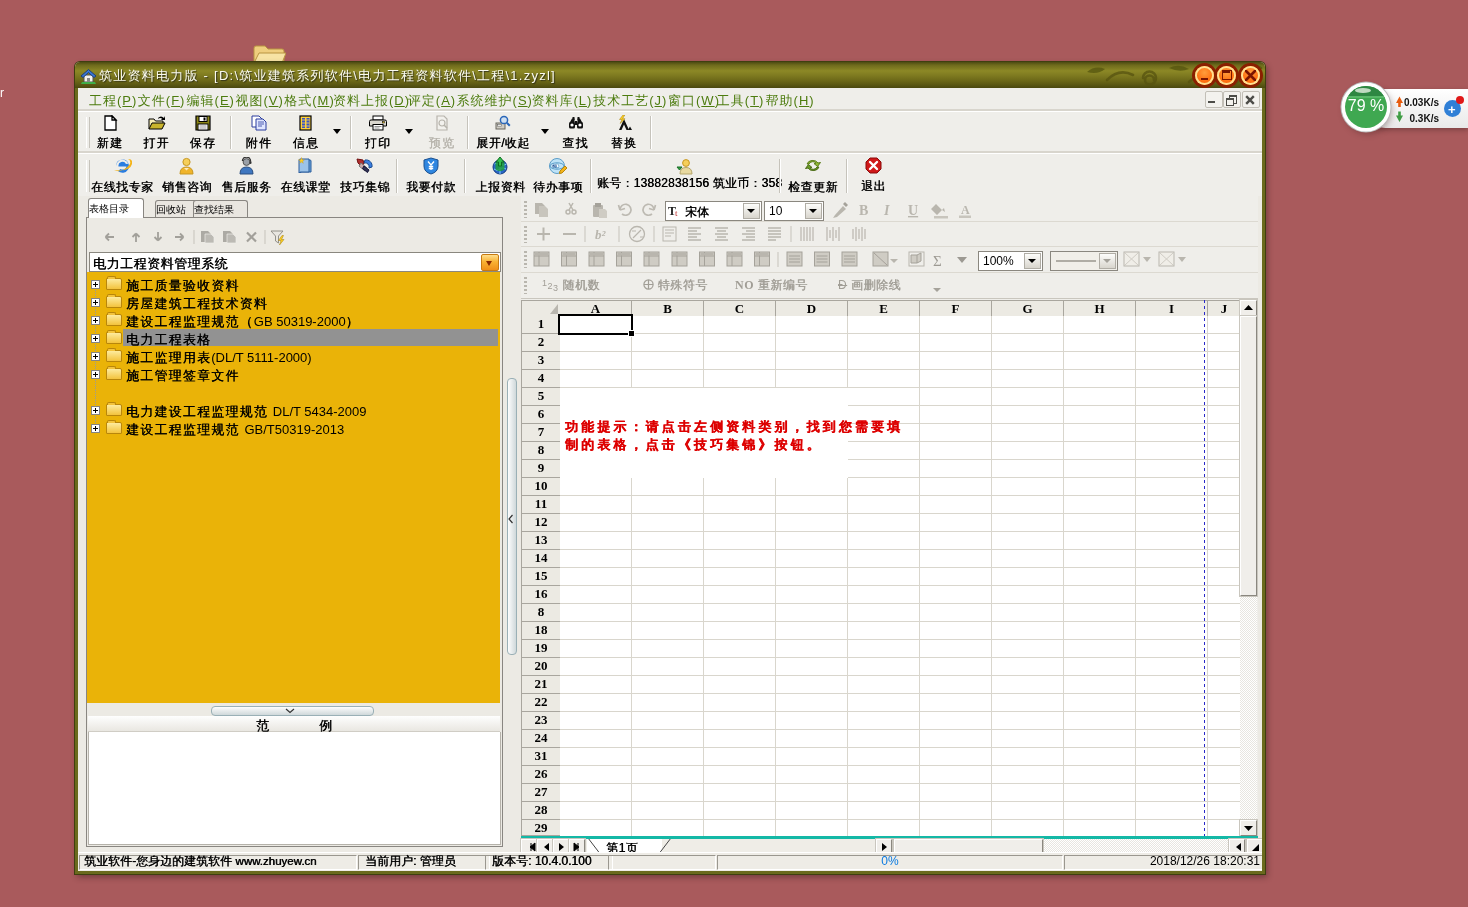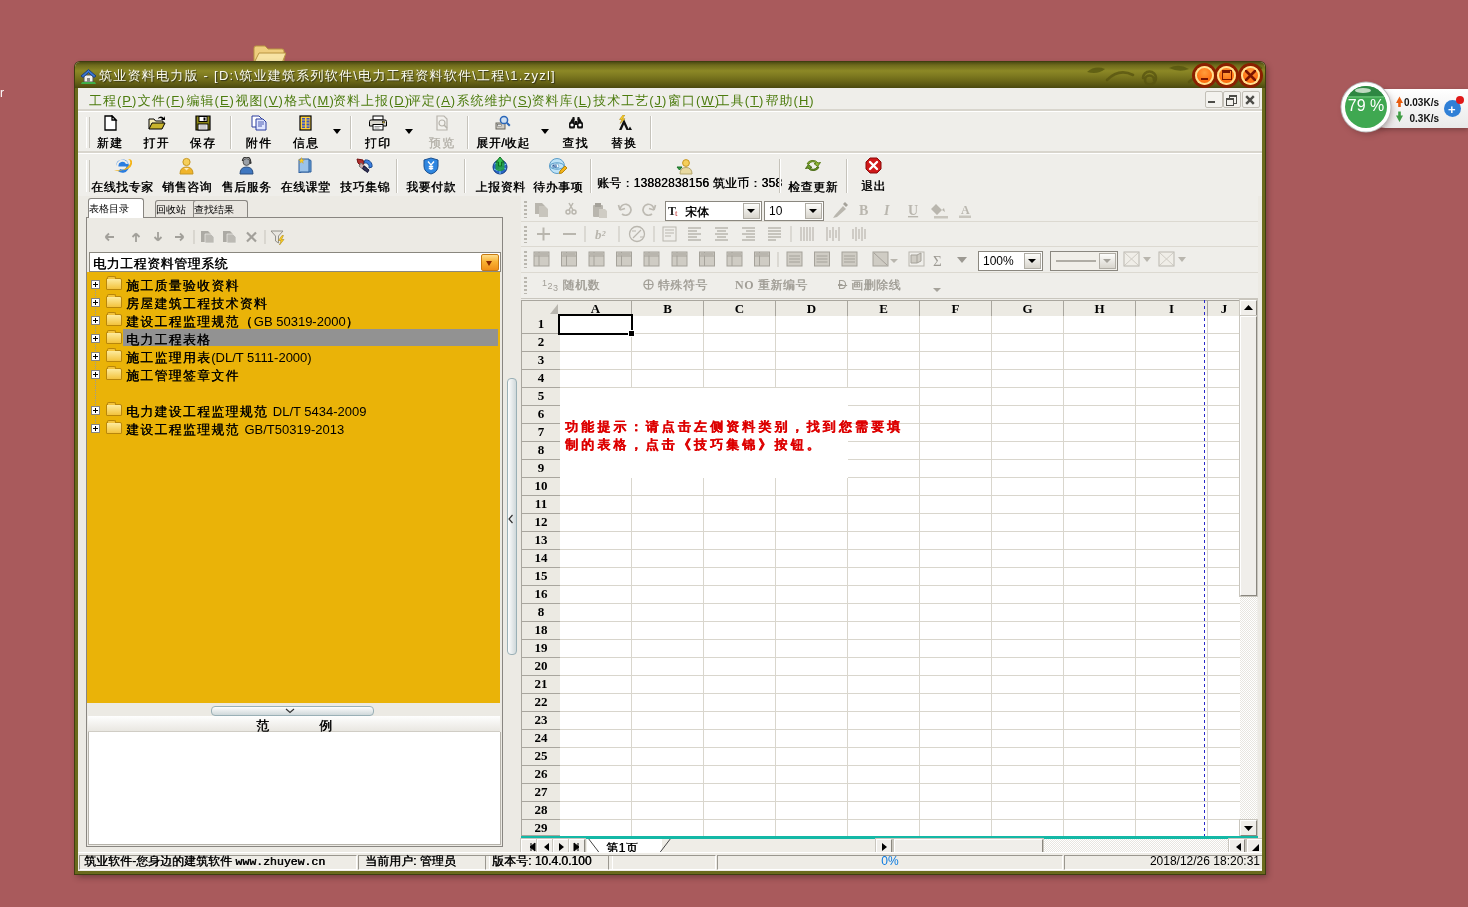--- a/index.html
+++ b/index.html
@@ -634,21 +634,21 @@
 <div class="grid-hdr a" style="left:0;top:372px;width:38px;height:17px;border-left:1px solid #a9a69e">15</div>
 <div class="grid-hdr a" style="left:0;top:390px;width:38px;height:17px;border-left:1px solid #a9a69e">16</div>
 <div class="grid-hdr a" style="left:0;top:408px;width:38px;height:17px;border-left:1px solid #a9a69e">8</div>
 <div class="grid-hdr a" style="left:0;top:426px;width:38px;height:17px;border-left:1px solid #a9a69e">18</div>
 <div class="grid-hdr a" style="left:0;top:444px;width:38px;height:17px;border-left:1px solid #a9a69e">19</div>
 <div class="grid-hdr a" style="left:0;top:462px;width:38px;height:17px;border-left:1px solid #a9a69e">20</div>
 <div class="grid-hdr a" style="left:0;top:480px;width:38px;height:17px;border-left:1px solid #a9a69e">21</div>
 <div class="grid-hdr a" style="left:0;top:498px;width:38px;height:17px;border-left:1px solid #a9a69e">22</div>
 <div class="grid-hdr a" style="left:0;top:516px;width:38px;height:17px;border-left:1px solid #a9a69e">23</div>
 <div class="grid-hdr a" style="left:0;top:534px;width:38px;height:17px;border-left:1px solid #a9a69e">24</div>
-<div class="grid-hdr a" style="left:0;top:552px;width:38px;height:17px;border-left:1px solid #a9a69e">25</div>
+<div class="grid-hdr a" style="left:0;top:552px;width:38px;height:17px;border-left:1px solid #a9a69e">31</div>
 <div class="grid-hdr a" style="left:0;top:570px;width:38px;height:17px;border-left:1px solid #a9a69e">26</div>
 <div class="grid-hdr a" style="left:0;top:588px;width:38px;height:17px;border-left:1px solid #a9a69e">27</div>
 <div class="grid-hdr a" style="left:0;top:606px;width:38px;height:17px;border-left:1px solid #a9a69e">28</div>
 <div class="grid-hdr a" style="left:0;top:624px;width:38px;height:15px;border-left:1px solid #a9a69e">29</div>
 <div class="a" style="left:39px;top:120px;width:680px;height:520px;background:
 repeating-linear-gradient(to right,transparent 0 71px,#d9d6cd 71px 72px),
 repeating-linear-gradient(to bottom,transparent 0 17px,#d9d6cd 17px 18px),#fff"></div>
 <div class="a" style="left:39px;top:192px;width:288px;height:90px;background:#fff"></div>
 <div class="a red cjk" style="left:44px;top:222px">功能提示：请点击左侧资料类别，找到您需要填</div>
 <div class="a red cjk" style="left:44px;top:240px">制的表格，点击《技巧集锦》按钮。</div>
@@ -690,21 +690,21 @@
 <div class="sbtn" style="position:absolute;left:708px;top:0;width:16px;height:15px"><svg width="16" height="14" viewBox="0 0 16 14">
                 <path d="M6 7 l5 -4 v8z" fill="#000"></path>
               </svg></div>
 <div class="sbtn" style="position:absolute;left:726px;top:0;width:16px;height:15px"><svg width="16" height="14" viewBox="0 0 16 14">
                 <path d="M4 11 L11 4 v7z" fill="#000"></path>
               </svg></div>
 </div>
 </div>
     </div>
     <div id="statusbar">
-<div class="seg cjk" style="left:1px;width:272px;padding-left:4px">筑业软件-您身边的建筑软件 <span style="font-family:Liberation Mono, monospace;letter-spacing:0;font-size:11.5px">www.zhuyew.cn</span></div>
+<div class="seg cjk" style="left:1px;width:272px;padding-left:4px">筑业软件-您身边的建筑软件 <span style="font-family:Liberation Sans, sans-serif;letter-spacing:0;font-size:11.5px">www.zhuyew.cn</span></div>
 <div class="seg cjk" style="left:280px;width:124px;padding-left:6px">当前用户: 管理员</div>
 <div class="seg cjk" style="left:407px;width:120px;padding-left:6px">版本号: 10.4.0.100</div>
 <div class="seg" style="left:530px;width:106px"></div>
 <div class="seg" style="left:639px;width:344px;text-align:center;color:#0a7ae0">0%</div>
 <div class="seg" style="left:986px;width:195px;text-align:right;padding-right:4px">2018/12/26 18:20:31</div>
 </div>
     <div id="botborder"></div>
     <div class="a" style="left:0;top:26px;width:3px;height:786px;background:#6a6a1d"></div>
     <div class="a" style="left:1187px;top:26px;width:3px;height:786px;background:#6a6a1d"></div>
   </div>

